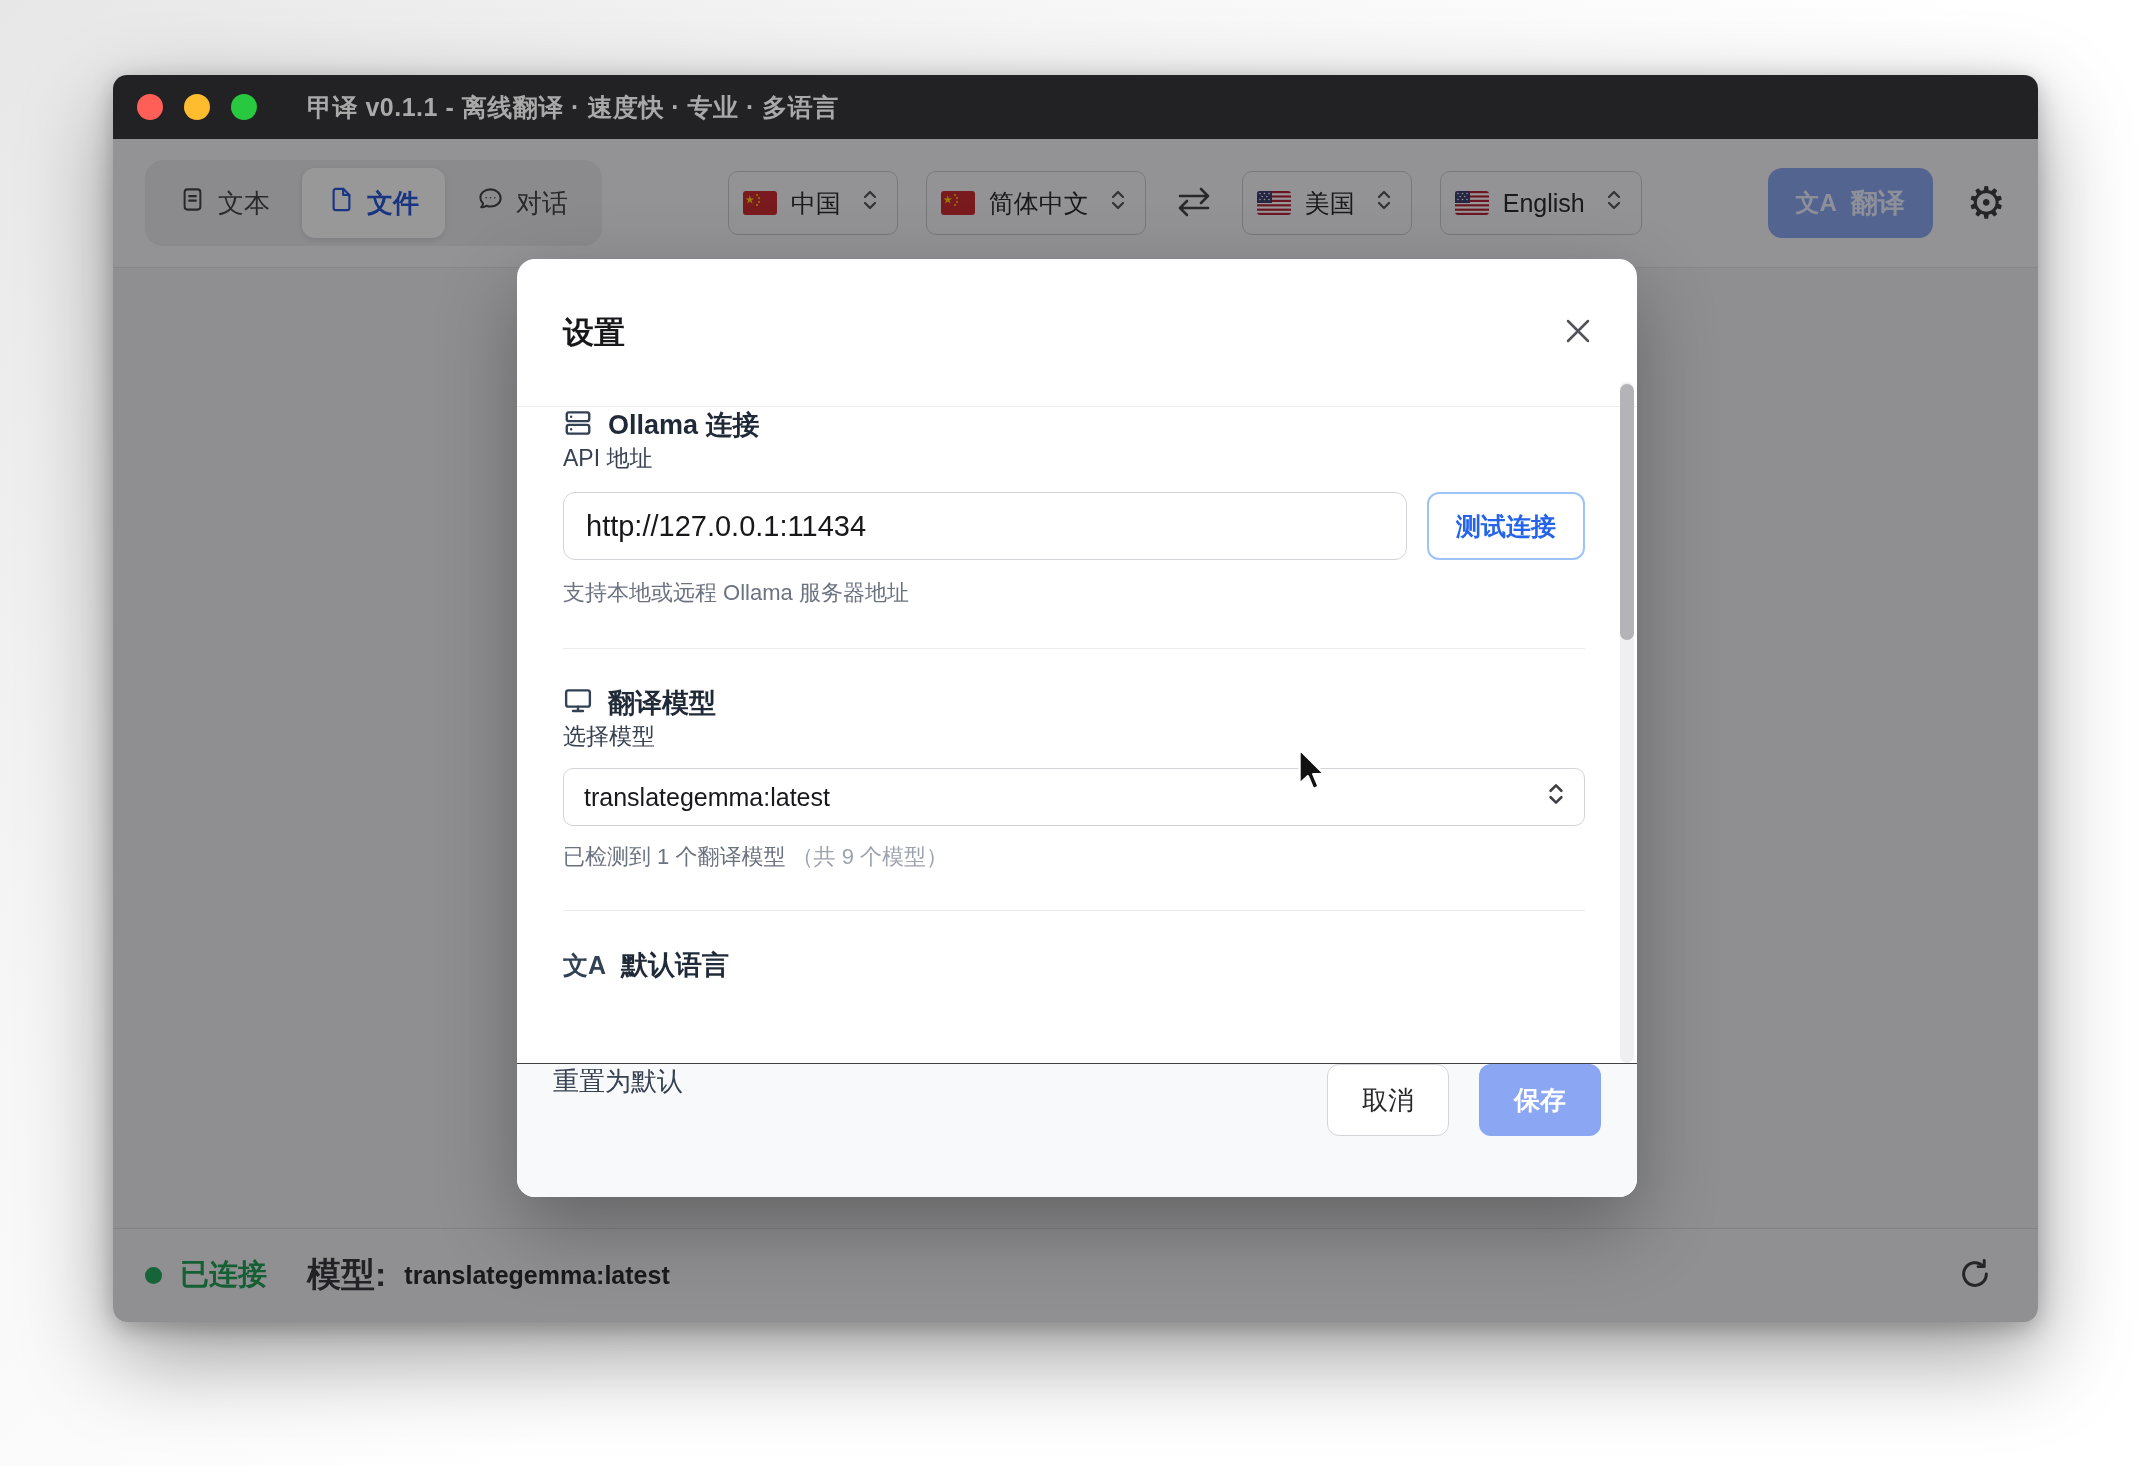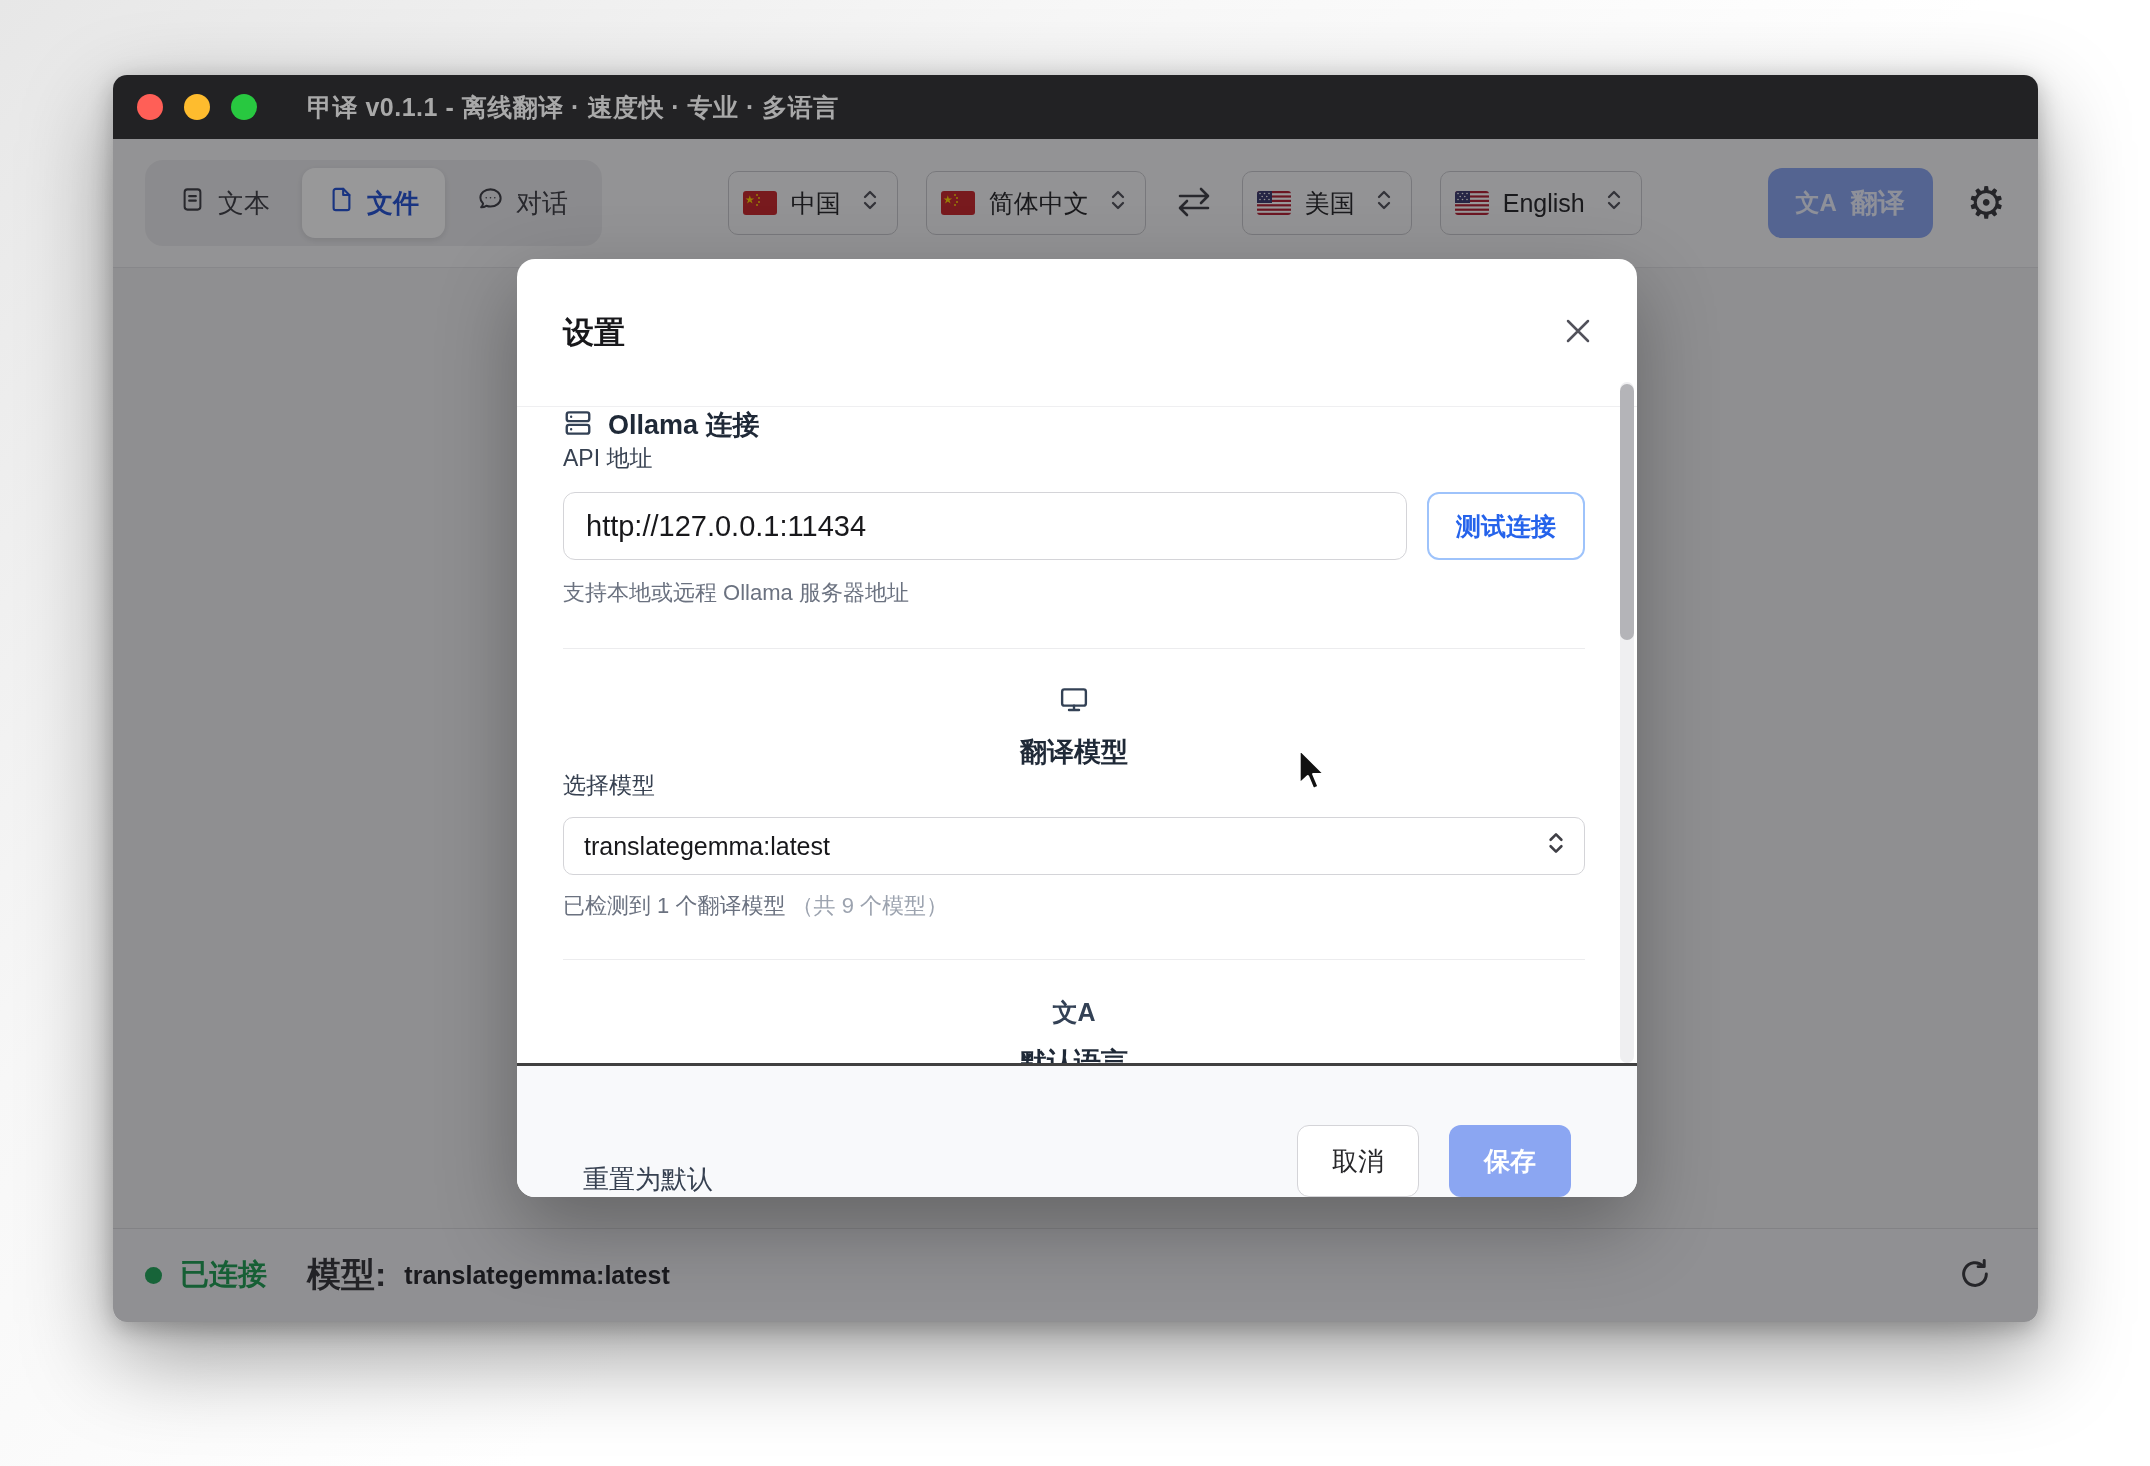--- a/index.html
+++ b/index.html
@@ -117,43 +117,43 @@
   .divider { border:none; border-top:1px solid #ececee; }
 
   .select-box {
     height:58px; border:1.5px solid #d4d4d8; border-radius:10px; background:#fff;
     display:flex; align-items:center; justify-content:space-between; padding:0 16px 0 20px;
     font-size:25px; color:#18181b; margin-top:16px;
   }
 
   .modal-footer {
     position:absolute; left:0; right:0; bottom:0; height:134px;
-    background:#f8f9fb; border-top:3px solid #404040;
-    display:flex; align-items:flex-end; padding:0 66px; z-index:3;
+    background:#f8f9fb; border-top:1px solid #404040;
+    display:flex; align-items:flex-start; padding:0 36px; z-index:3;
   }
   .reset-btn { background:none; border:none; font-size:26px; color:#374151; }
   .cancel-btn {
     width:122px; height:72px; background:#fff; border:1.5px solid #d4d4d8;
     border-radius:12px; font-size:26px; color:#27272a; margin-right:30px;
   }
   .save-btn {
     width:122px; height:72px; background:#8ba6f2; border:none;
     border-radius:12px; font-size:26px; color:#ffffff; font-weight:600;
   }
 
   .modal-scrollbar {
     position:absolute; right:3px; top:123px; bottom:134px; width:14px;
     background:#efeff1; border-radius:7px; z-index:4;
   }
   .scroll-thumb {
     position:absolute; top:2px; left:0; width:14px; height:256px;
     background:#b4b4b8; border-radius:7px;
   }
 
-  .mt34{} .mt36{margin-top:36px;flex-direction:column;} .mt18{margin-top:18px;}
+  .mt34{} .mt36{margin-top:36px;} .mt18{margin-top:18px;}
   .mt16{margin-top:16px;} .mt38{margin-top:38px;} .mt40{margin-top:40px;}
 
   
   .cursor { position:absolute; left:1295px; top:748px; z-index:60; }
 </style>
 </head>
 <body>
 
 <div class="window">
 

